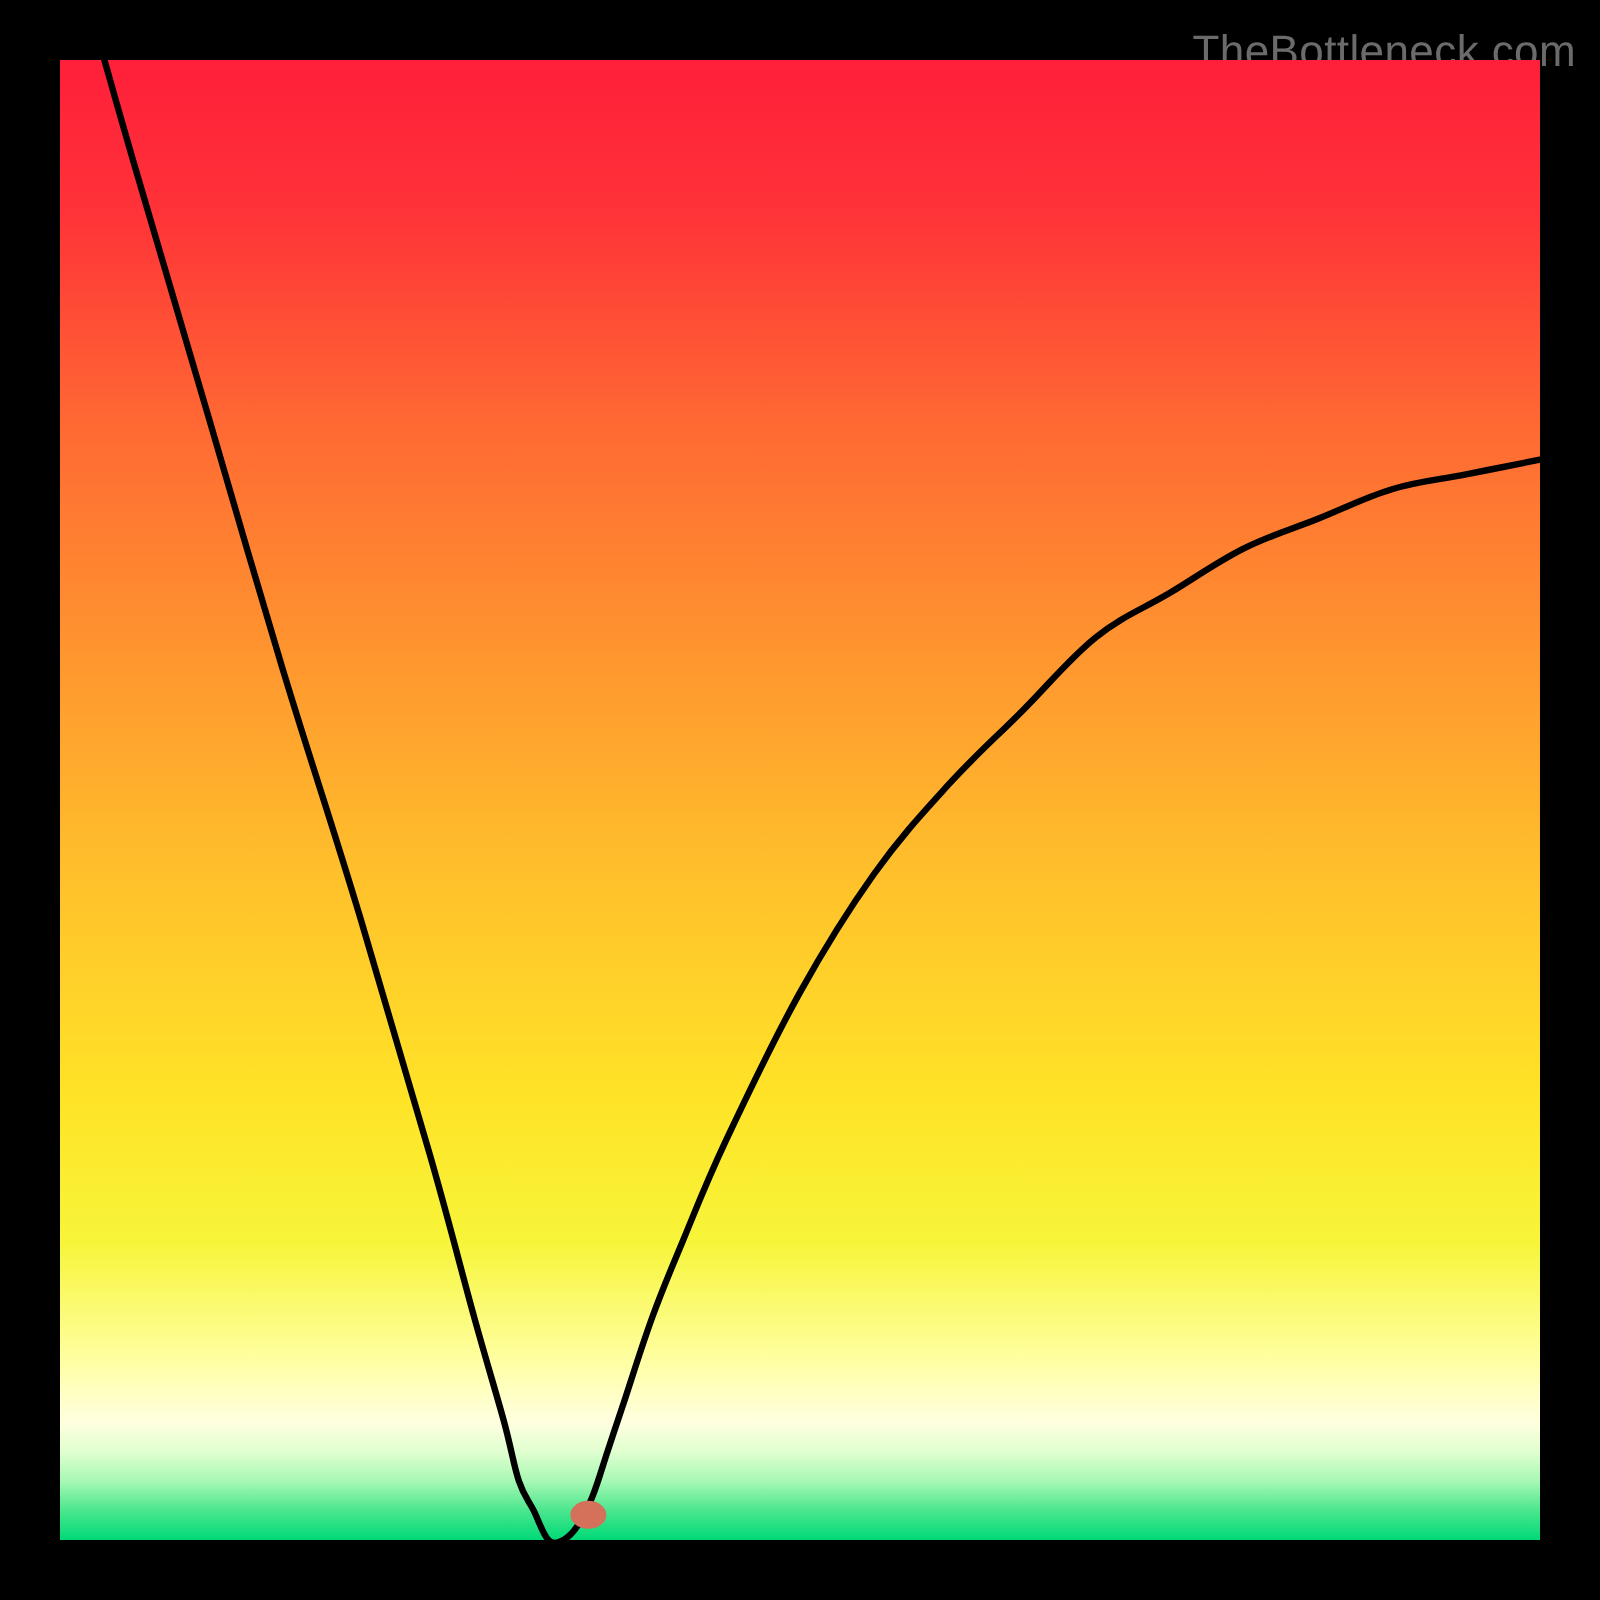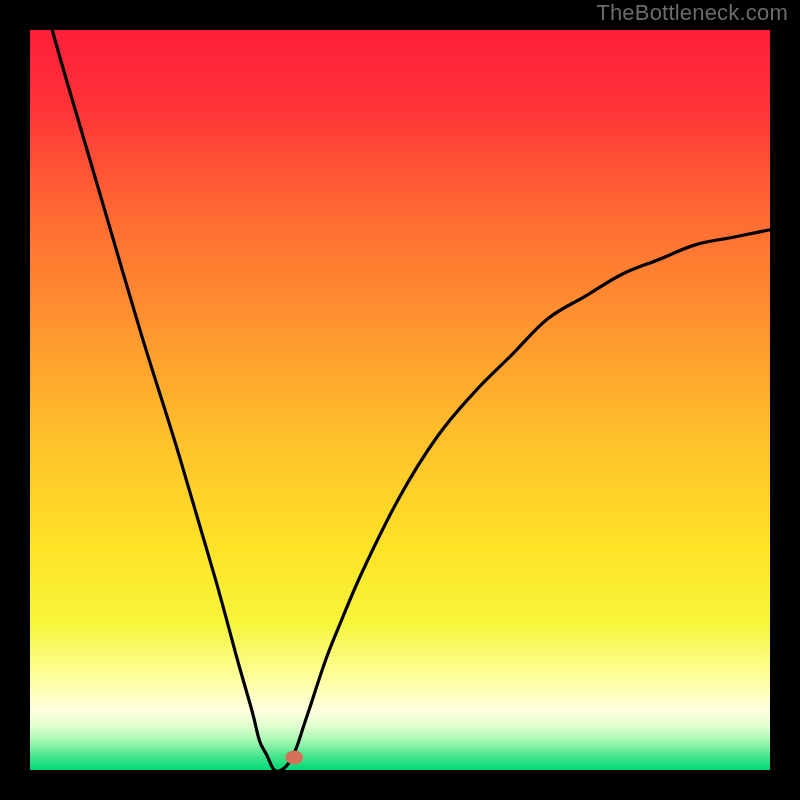--- a/index.html
+++ b/index.html
@@ -12,21 +12,21 @@
     font-family: Arial, Helvetica, sans-serif;
   }
   .frame {
     position: relative;
     width: 800px;
     height: 800px;
     background: #000;
   }
   .watermark {
     position: absolute;
-    top: 0;
+    top: 13px;
     right: 12px;
     color: #6b6b6b;
     font-size: 22px;
     letter-spacing: 0.2px;
     font-weight: 400;
   }
   svg {
     position: absolute;
     top: 0;
     left: 0;

